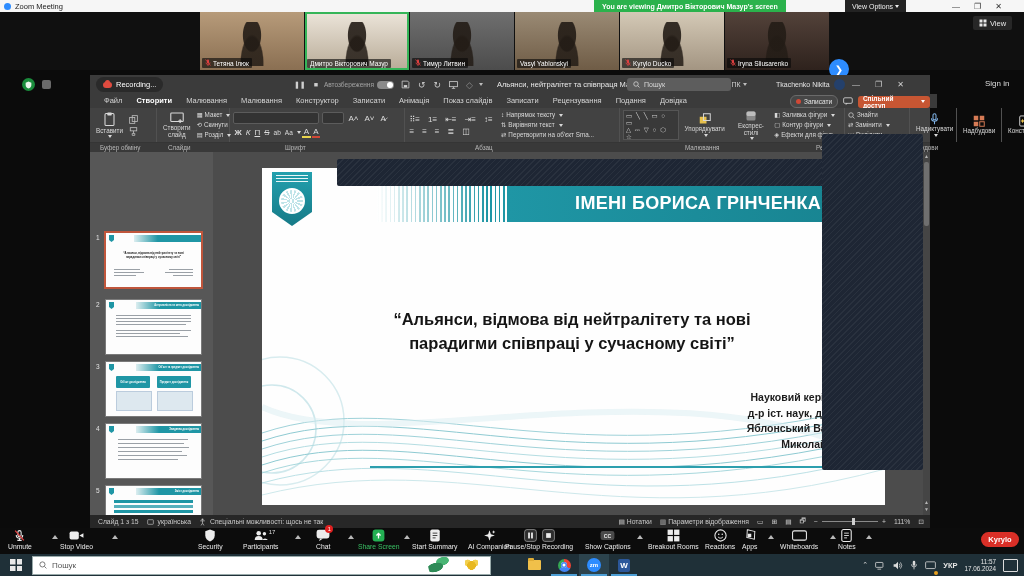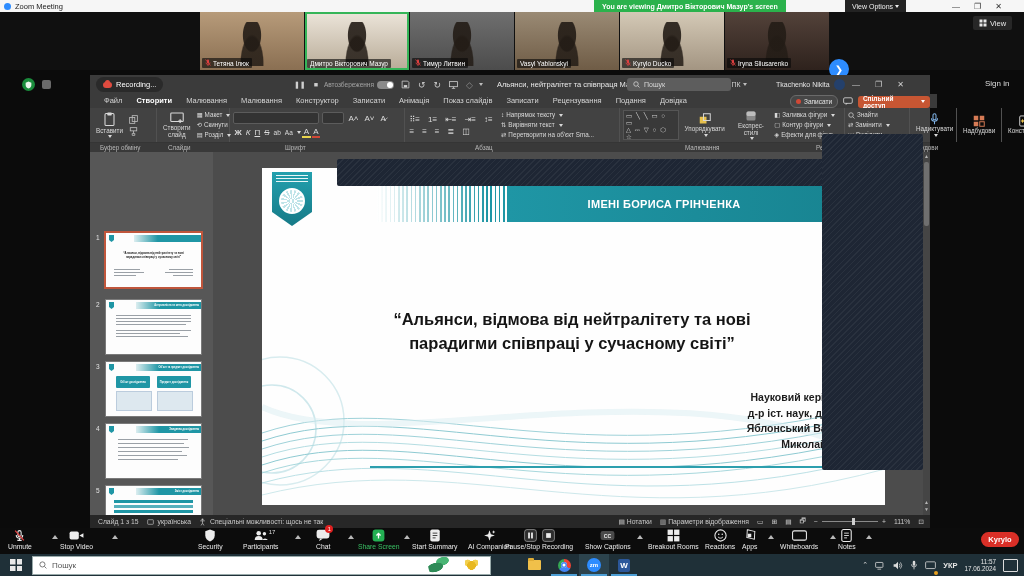--- a/index.html
+++ b/index.html
@@ -75,21 +75,21 @@
   
   .slide{position:absolute;left:172px;top:93px;width:623px;height:337px;background:#fefefe;overflow:hidden;}
   .shield{position:absolute;left:10px;top:4px;width:40px;height:54px;background:linear-gradient(180deg,#23a0ae,#167a87);clip-path:polygon(0 0,100% 0,100% 74%,50% 100%,0 74%);}
   .shield .em{position:absolute;left:50%;top:54%;width:22px;height:22px;border-radius:50%;background:#fff;transform:translate(-50%,-50%);
       background:repeating-conic-gradient(#fff 0 12deg,#bfe4e8 12deg 24deg);border:2px solid #fff;}
   .shield .tx{position:absolute;left:4px;top:3px;right:4px;height:8px;background:repeating-linear-gradient(180deg,#e8f6f7 0 1px,transparent 1px 3px);}
   .univ1{position:absolute;left:0;top:3px;width:556px;text-align:right;font-size:11px;font-weight:bold;color:#0d6470;}
   .bstripes{position:absolute;left:115px;top:17px;width:130px;height:37px;background:repeating-linear-gradient(90deg,#1f96a5 0 1.6px,transparent 1.6px 4.2px);}
   .bstripes::after{content:"";position:absolute;inset:0;background:linear-gradient(90deg,#fff 0,rgba(255,255,255,0) 85%);}
   .bsolid{position:absolute;left:245px;top:17px;width:378px;height:37px;background:linear-gradient(90deg,#1f96a5,#17828f);
-      color:#fff;font-weight:bold;font-size:11px;display:flex;align-items:center;justify-content:center;padding-right:64px;box-sizing:border-box;letter-spacing:.3px;}
+      color:#fff;font-weight:bold;font-size:18px;display:flex;align-items:center;justify-content:flex-end;padding-right:64px;box-sizing:border-box;letter-spacing:.3px;}
   .stitle{position:absolute;left:60px;top:139px;width:500px;text-align:center;font-size:16.5px;line-height:24px;font-weight:bold;color:#151515;}
   .sauthor{position:absolute;left:38px;top:222px;font-size:10.5px;line-height:15.5px;font-weight:bold;color:#1c1c1c;}
   .sadvisor{position:absolute;right:33px;top:222px;font-size:10.5px;line-height:15.5px;font-weight:bold;color:#1c1c1c;text-align:right;white-space:nowrap;}
   .hline{position:absolute;left:108px;top:298px;width:482px;height:1.5px;background:#2d9fae;}
   
   .ovl{background:#1e2634;background-image:repeating-linear-gradient(135deg,rgba(255,255,255,.05) 0 1px,transparent 1px 4px);border-radius:2px;}
   .statusbar{position:absolute;left:0;top:440px;width:840px;height:13px;background:#272727;color:#c9c9c9;font-size:6.8px;display:flex;align-items:center;}
   .sb{margin-left:8px;white-space:nowrap;}
   .sliderline{width:56px;height:1.5px;background:#8a8a8a;position:relative;margin:0 4px;}
   .sliderline::after{content:"";position:absolute;left:30px;top:-2.5px;width:3px;height:7px;background:#cfcfcf;}

